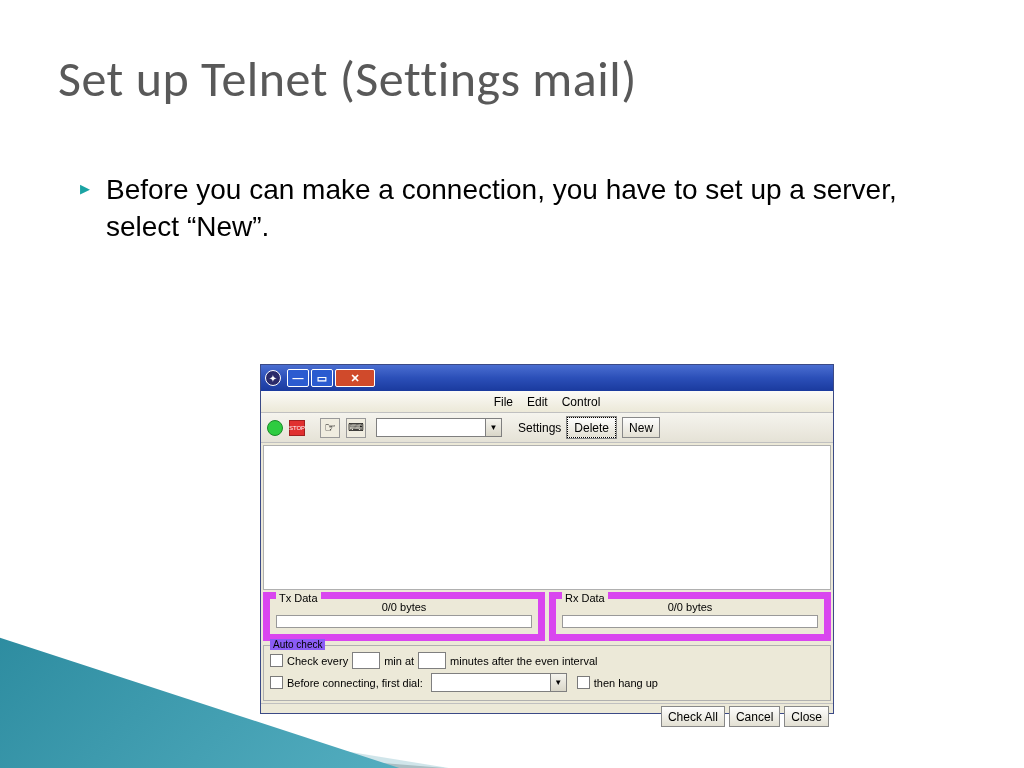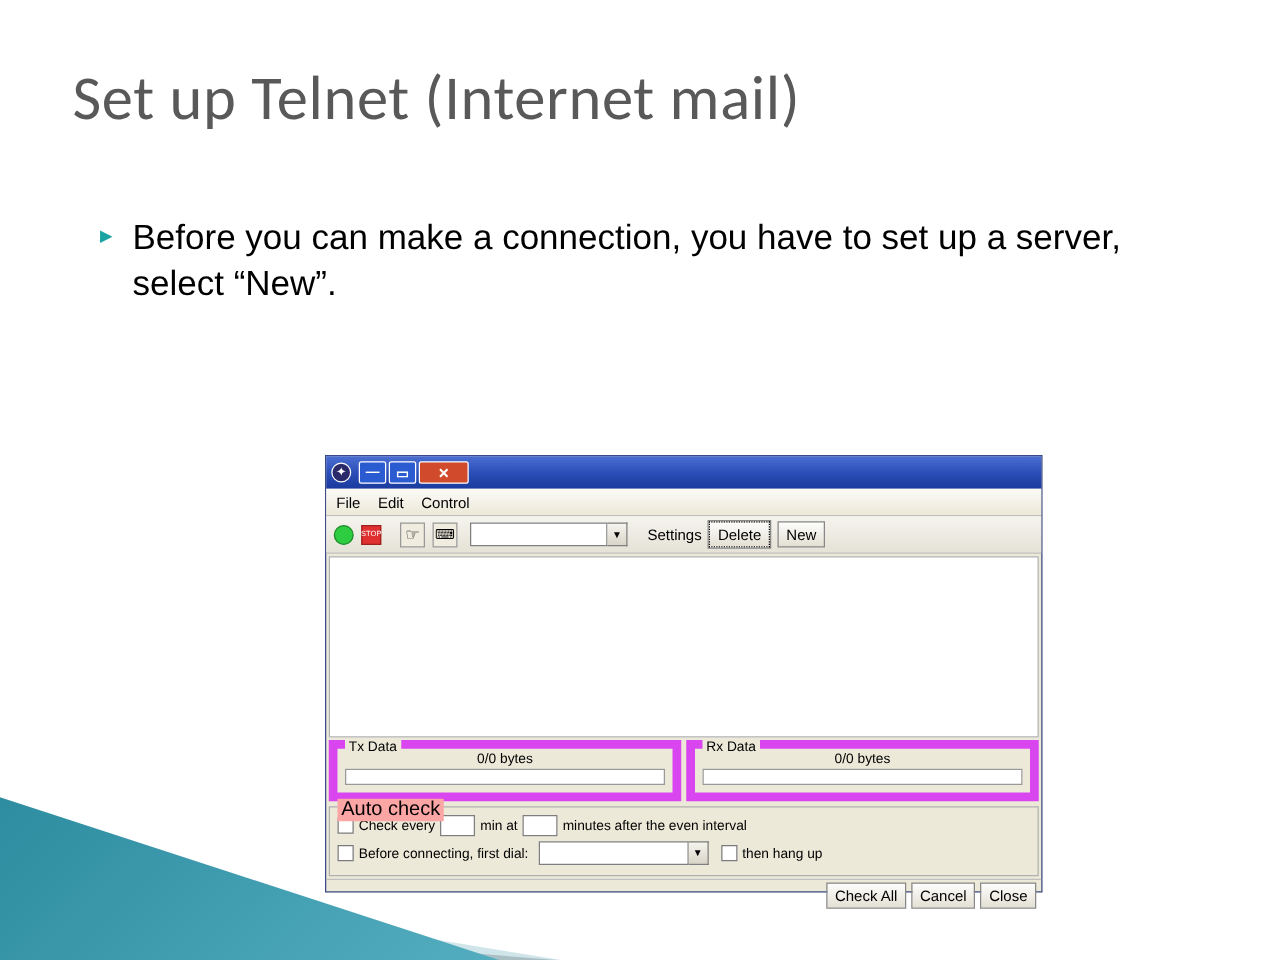--- a/index.html
+++ b/index.html
@@ -13,59 +13,59 @@
   
   .appwin { position:absolute; left:260px; top:364px; width:574px; height:350px; background:#ece9d8; border:1px solid #3b4a86; font-family: Tahoma, sans-serif; font-size:12px; }
   .titlebar { height:26px; background:linear-gradient(to bottom,#4a6ed1 0%,#2b4fb8 50%,#1a3a9e 100%); display:flex; align-items:center; padding:0 4px; color:#fff; }
   .titlebar .appicon { width:16px; height:16px; border-radius:50%; background:#2a2a6a; border:1px solid #fff; margin-right:6px; display:flex; align-items:center; justify-content:center; font-size:10px; }
   .titlebar .ttext { flex:1; font-size:12px; }
   .winbtns { display:flex; gap:2px; }
   .winbtn { width:22px; height:18px; border:1px solid #fff; border-radius:2px; display:flex; align-items:center; justify-content:center; font-size:11px; color:#fff; font-weight:bold; }
   .winbtn.min { background:#2b5bd0; }
   .winbtn.max { background:#2b5bd0; }
   .winbtn.close { background:#d04a2b; width:40px; }
-  .menubar { height:22px; background:linear-gradient(#fbfaf7,#ece9d8); border-bottom:1px solid #c0c0c0; display:flex; align-items:center; gap:14px; padding:0 8px; font-size:12px; color:#000; }
+  .menubar { height:22px; background:linear-gradient(#fbfaf7,#ece9d8); border-bottom:1px solid #c0c0c0; display:flex; align-items:center; gap:14px; padding:0 8px; font-size:12px; color:#000;justify-content:center; }
   .toolbar { height:30px; background:linear-gradient(#f5f4ee,#e5e2d6); border-bottom:1px solid #c0c0c0; display:flex; align-items:center; gap:6px; padding:0 6px; }
   .tbtn { width:20px; height:20px; border:1px solid #999; background:#f0ede0; display:flex; align-items:center; justify-content:center; }
   .go-icon { width:16px; height:16px; border-radius:50%; background:#2ecc40; border:1px solid #1a8a28; }
   .stop-icon { width:16px; height:16px; background:#e03030; color:#fff; font-size:6px; display:flex; align-items:center; justify-content:center; border:1px solid #a02020; }
   .hand-icon { font-size:13px; }
   .keyboard-icon { font-size:11px; }
   .combo { display:flex; align-items:center; margin-left:4px; }
   .combo input { width:110px; height:19px; border:1px solid #7f7f7f; background:#fff; padding:0 3px; font-size:12px; }
   .combo .drop { width:16px; height:19px; border:1px solid #7f7f7f; border-left:none; background:linear-gradient(#f5f4ee,#d9d6c8); display:flex; align-items:center; justify-content:center; font-size:8px; }
   .tlabel { font-size:12px; margin-left:10px; }
   .tbutton { height:21px; padding:0 6px; border:1px solid #888; background:linear-gradient(#fdfdfd,#e3e0d3); font-size:12px; display:flex; align-items:center; }
   .tbutton.focus { border:1px dotted #000; outline:1px solid #888; }
   .content { height:145px; background:#fff; border:1px solid #b0b0b0; margin:2px; }
   .datagrp { display:flex; margin:0 2px; gap:4px; }
   .fieldset { border:7px solid #d946ef; flex:1; padding:2px 6px 6px 6px; position:relative; background:#ece9d8; margin-top:0; }
   .fieldset .legend { position:absolute; top:-7px; left:6px; background:#ece9d8; padding:0 3px; font-size:11px; }
   .bytes { font-size:11px; }
   .progress { height:13px; border:1px solid #999; background:#fff; margin-top:2px; }
   .autocheck { border:1px solid #b0b0b0; margin:4px 2px 2px 2px; padding:6px 6px 4px 6px; position:relative; background:#ece9d8; }
-  .autocheck .legend { position:absolute; top:-7px; left:6px; background:#fca5a5; padding:0 3px; font-size:16px; }
+  .autocheck .legend { position:absolute; top:-7px; left:6px; background:#8b5cf6; padding:0 3px; font-size:10px; }
   .row { display:flex; align-items:center; gap:4px; font-size:11px; margin-bottom:4px; }
   .chk { width:13px; height:13px; border:1px solid #7a7a7a; background:#fff; flex-shrink:0; }
   .tinyinput { width:28px; height:17px; border:1px solid #7f7f7f; background:#fff; }
   .bottombar { display:flex; justify-content:flex-end; gap:4px; padding:2px 4px; border-top:1px solid #c0c0c0; }
   
   .tri1 { position:absolute; left:-30px; bottom:-10px; width:460px; height:150px; background:linear-gradient(135deg,#2b8a9e,#56b0c2); clip-path: polygon(0 100%, 100% 100%, 0 0); }
   .tri2 { position:absolute; left:-30px; bottom:-10px; width:540px; height:110px; background:#c8e0e6; clip-path: polygon(0 100%, 100% 100%, 0 20%); opacity:0.85; }
   .tri3 { position:absolute; left:-30px; bottom:-10px; width:600px; height:80px; background:#000; clip-path: polygon(0 100%, 100% 100%, 0 40%); }
 </style>
 </head>
 <body>
 
 <div class="slide">
   <div class="tri3"></div>
   <div class="tri2"></div>
   <div class="tri1"></div>
 
-  <div class="title">Set up Telnet (Internet mail)</div>
+  <div class="title">Set up Telnet (Settings mail)</div>
 
   <div class="body">
     <ul>
       <li>Before you can make a connection, you have to set up a server, select “New”.</li>
     </ul>
   </div>
 
   <div class="appwin">
     <div class="titlebar">
       <div class="appicon">✦</div>

